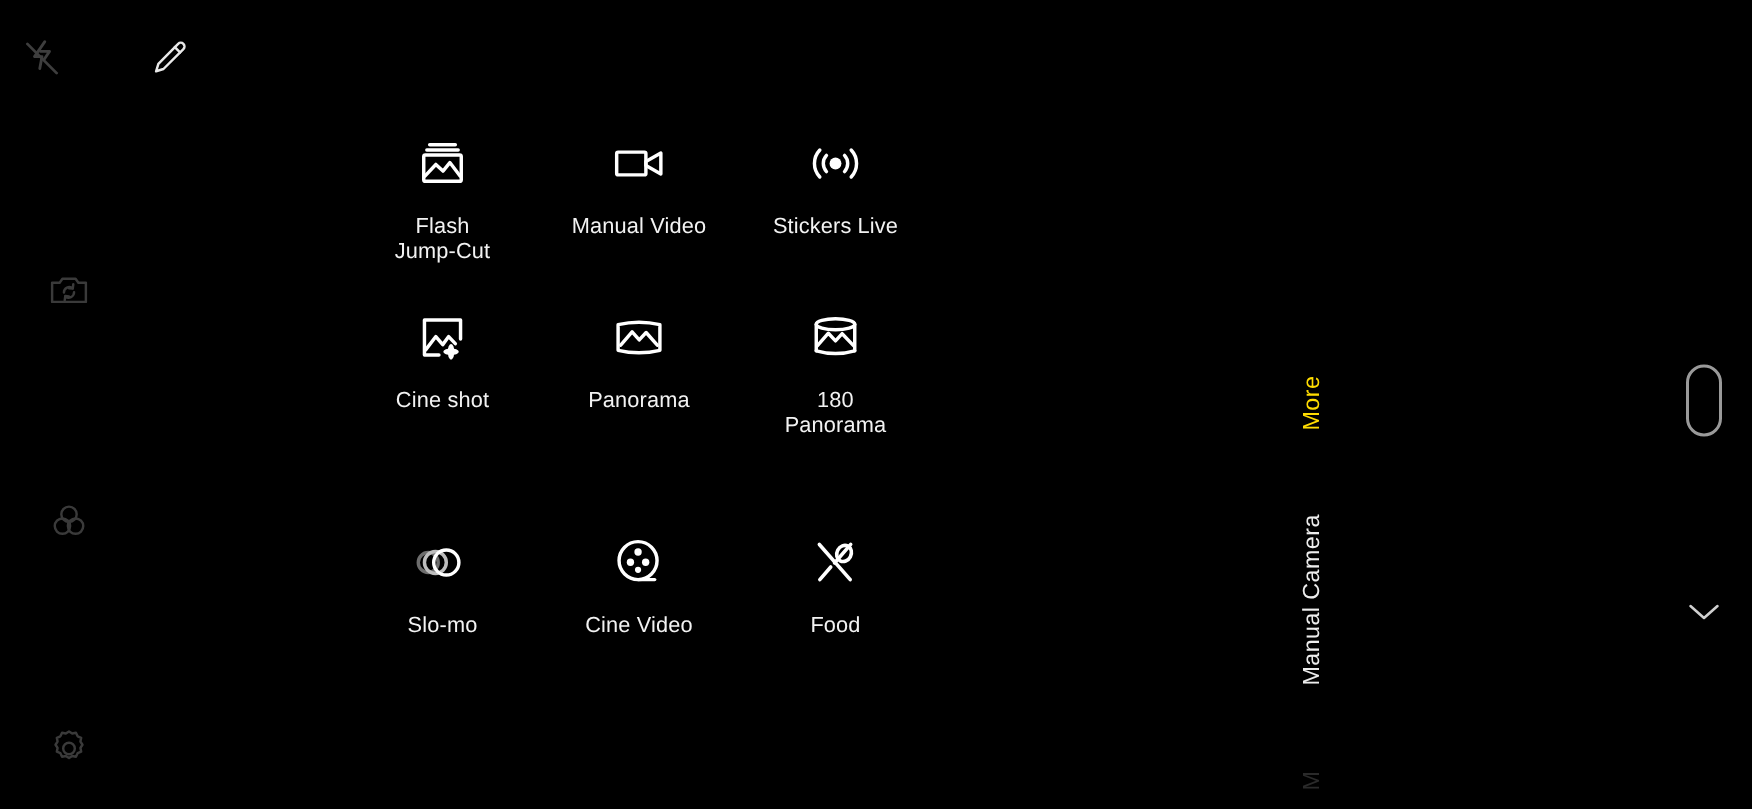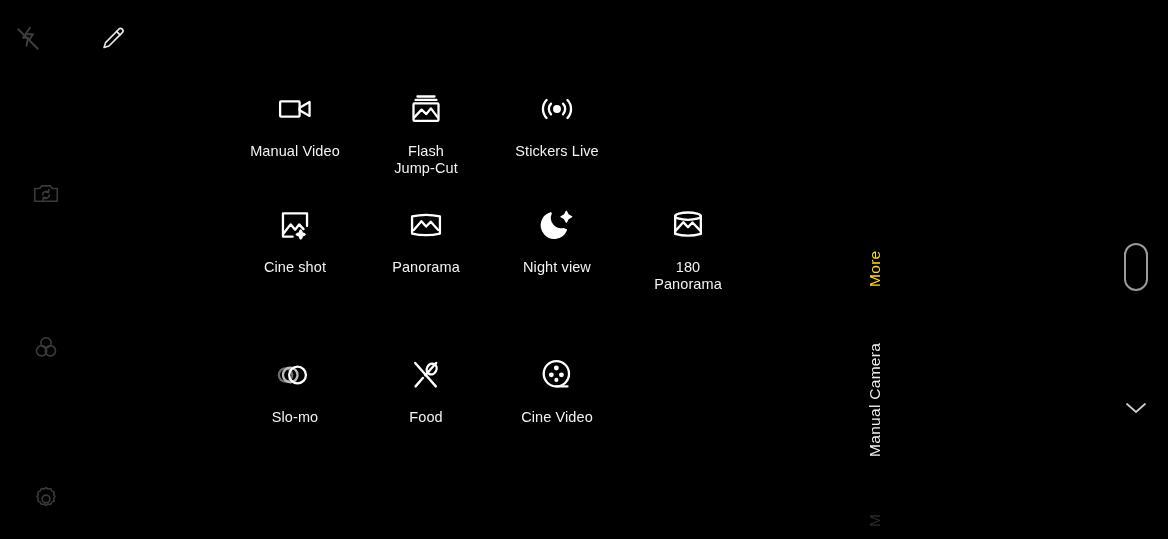--- a/index.html
+++ b/index.html
@@ -215,38 +215,38 @@
     </div>
   </div>
 
   <div id="mode-grid">
 
     <div class="grid-row" id="grid-row-0">
 
       <div class="mode-cell">
         <div class="mode-icon">
           <svg width="38" height="38" viewBox="0 0 24 24" fill="none" stroke="#ffffff" stroke-width="1.45" stroke-linecap="round" stroke-linejoin="round">
-            <rect x="2.6" y="7.2" width="12.3" height="9.6" rx="0.6"></rect>
-            <path d="M14.9 11.2 L21.2 7.6 v8.8 L14.9 12.8 Z"></path>
-          </svg>
-        </div>
-        <div class="mode-label">Manual Video</div>
-      </div>
-
-      <div class="mode-cell">
-        <div class="mode-icon">
-          <svg width="38" height="38" viewBox="0 0 24 24" fill="none" stroke="#ffffff" stroke-width="1.45" stroke-linecap="round" stroke-linejoin="round">
             <line x1="6.6" y1="4.1" x2="17.4" y2="4.1"></line>
             <line x1="5.4" y1="6.3" x2="18.6" y2="6.3"></line>
             <rect x="4.1" y="8.4" width="15.8" height="11.1" rx="0.7"></rect>
             <path d="M4.6 17.3 L9.2 12.4 L12.2 15.2 L15.1 11.6 L19.4 17.3"></path>
           </svg>
         </div>
         <div class="mode-label">Flash
 Jump-Cut</div>
+      </div>
+
+      <div class="mode-cell">
+        <div class="mode-icon">
+          <svg width="38" height="38" viewBox="0 0 24 24" fill="none" stroke="#ffffff" stroke-width="1.45" stroke-linecap="round" stroke-linejoin="round">
+            <rect x="2.6" y="7.2" width="12.3" height="9.6" rx="0.6"></rect>
+            <path d="M14.9 11.2 L21.2 7.6 v8.8 L14.9 12.8 Z"></path>
+          </svg>
+        </div>
+        <div class="mode-label">Manual Video</div>
       </div>
 
       <div class="mode-cell">
         <div class="mode-icon">
           <svg width="38" height="38" viewBox="0 0 24 24" fill="none" stroke="#ffffff" stroke-width="1.45" stroke-linecap="round">
             <circle cx="12" cy="12" r="2.5" fill="#ffffff" stroke="none"></circle>
             <path d="M8.2 8.6 a5 5 0 0 0 0 6.8"></path>
             <path d="M15.8 8.6 a5 5 0 0 1 0 6.8"></path>
             <path d="M5.4 6.3 a8.3 8.3 0 0 0 0 11.4"></path>
             <path d="M18.6 6.3 a8.3 8.3 0 0 1 0 11.4"></path>
@@ -273,29 +273,20 @@
       <div class="mode-cell">
         <div class="mode-icon">
           <svg width="38" height="38" viewBox="0 0 24 24" fill="none" stroke="#ffffff" stroke-width="1.45" stroke-linecap="round" stroke-linejoin="round">
             <path d="M3.2 6.6 q8.8-2.1 17.6 0 v10.8 q-8.8 2.1-17.6 0 Z"></path>
             <path d="M4.3 15.2 L9.1 9.6 L12.1 13.0 L15.0 9.9 L19.7 15.2"></path>
           </svg>
         </div>
         <div class="mode-label">Panorama</div>
       </div>
 
-      <div class="mode-cell">
-        <div class="mode-icon">
-          <svg width="38" height="38" viewBox="0 0 24 24" fill="none" stroke="#ffffff" stroke-width="1.45" stroke-linecap="round" stroke-linejoin="round">
-            <path d="M16.3 14.6 A7.3 7.3 0 0 1 8.0 4.6 a7.9 7.9 0 1 0 9.6 10.6 a7.3 7.3 0 0 1-1.3-0.6 Z" fill="#ffffff" stroke="#ffffff"></path>
-            <path d="M17.9 3.3 L19.1 5.6 L21.3 6.8 L19.1 8.0 L17.9 10.2 L16.7 8.0 L14.5 6.8 L16.7 5.6 Z" fill="#ffffff" stroke="#ffffff" stroke-width="0.8"></path>
-          </svg>
-        </div>
-        <div class="mode-label">Night view</div>
-      </div>
 
       <div class="mode-cell">
         <div class="mode-icon">
           <svg width="38" height="38" viewBox="0 0 24 24" fill="none" stroke="#ffffff" stroke-width="1.45" stroke-linecap="round" stroke-linejoin="round">
             <path d="M3.9 6.4 v11.2"></path>
             <path d="M20.1 6.4 v11.2"></path>
             <ellipse cx="12" cy="6.4" rx="8.1" ry="2.3"></ellipse>
             <path d="M3.9 17.6 q8.1 2.3 16.2 0"></path>
             <path d="M4.4 15.4 L9.0 10.2 L12.0 13.4 L14.8 10.4 L19.6 15.4"></path>
           </svg>
@@ -309,46 +300,46 @@
 
       <div class="mode-cell">
         <div class="mode-icon">
           <svg width="38" height="38" viewBox="0 0 24 24" fill="none" stroke="#ffffff" stroke-width="1.45">
             <circle cx="6.0" cy="12" r="4.2" stroke="#6d6d6d"></circle>
             <circle cx="9.0" cy="12" r="4.6" stroke="#bdbdbd"></circle>
             <circle cx="13.6" cy="12" r="5.3" stroke="#ffffff"></circle>
           </svg>
         </div>
         <div class="mode-label">Slo-mo</div>
-      </div>
-
-      <div class="mode-cell">
-        <div class="mode-icon">
-          <svg width="38" height="38" viewBox="0 0 24 24" fill="none" stroke="#ffffff" stroke-width="1.5" stroke-linecap="round" stroke-linejoin="round">
-            <line x1="5.2" y1="4.4" x2="18.2" y2="19.2"></line>
-            <line x1="18.4" y1="4.4" x2="11.6" y2="12.2"></line>
-            <line x1="5.4" y1="19.2" x2="10.0" y2="13.9"></line>
-            <ellipse cx="15.6" cy="8.2" rx="3.0" ry="3.5" transform="rotate(28 15.6 8.2)"></ellipse>
-          </svg>
-        </div>
-        <div class="mode-label">Food</div>
       </div>
 
       <div class="mode-cell">
         <div class="mode-icon">
           <svg width="38" height="38" viewBox="0 0 24 24" fill="none" stroke="#ffffff" stroke-width="1.45" stroke-linecap="round" stroke-linejoin="round">
             <circle cx="11.6" cy="11.2" r="8.0"></circle>
             <circle cx="11.6" cy="7.6" r="1.55" fill="#ffffff" stroke="none"></circle>
             <circle cx="8.4" cy="11.9" r="1.55" fill="#ffffff" stroke="none"></circle>
             <circle cx="14.8" cy="11.9" r="1.55" fill="#ffffff" stroke="none"></circle>
             <circle cx="11.6" cy="15.1" r="1.3" fill="#ffffff" stroke="none"></circle>
             <path d="M11.6 19.2 h7.0"></path>
           </svg>
         </div>
         <div class="mode-label">Cine Video</div>
+      </div>
+
+      <div class="mode-cell">
+        <div class="mode-icon">
+          <svg width="38" height="38" viewBox="0 0 24 24" fill="none" stroke="#ffffff" stroke-width="1.5" stroke-linecap="round" stroke-linejoin="round">
+            <line x1="5.2" y1="4.4" x2="18.2" y2="19.2"></line>
+            <line x1="18.4" y1="4.4" x2="11.6" y2="12.2"></line>
+            <line x1="5.4" y1="19.2" x2="10.0" y2="13.9"></line>
+            <ellipse cx="15.6" cy="8.2" rx="3.0" ry="3.5" transform="rotate(28 15.6 8.2)"></ellipse>
+          </svg>
+        </div>
+        <div class="mode-label">Food</div>
       </div>
 
     </div>
   </div>
 
   <div id="mode-selector">
     <div class="vmode" id="vmode-0">More</div>
     <div class="vmode" id="vmode-1">Manual Camera</div>
     <div class="vmode" id="vmode-2">M</div>
   </div>

